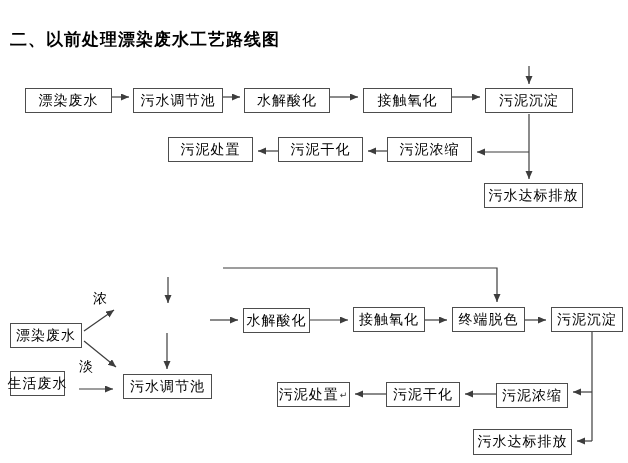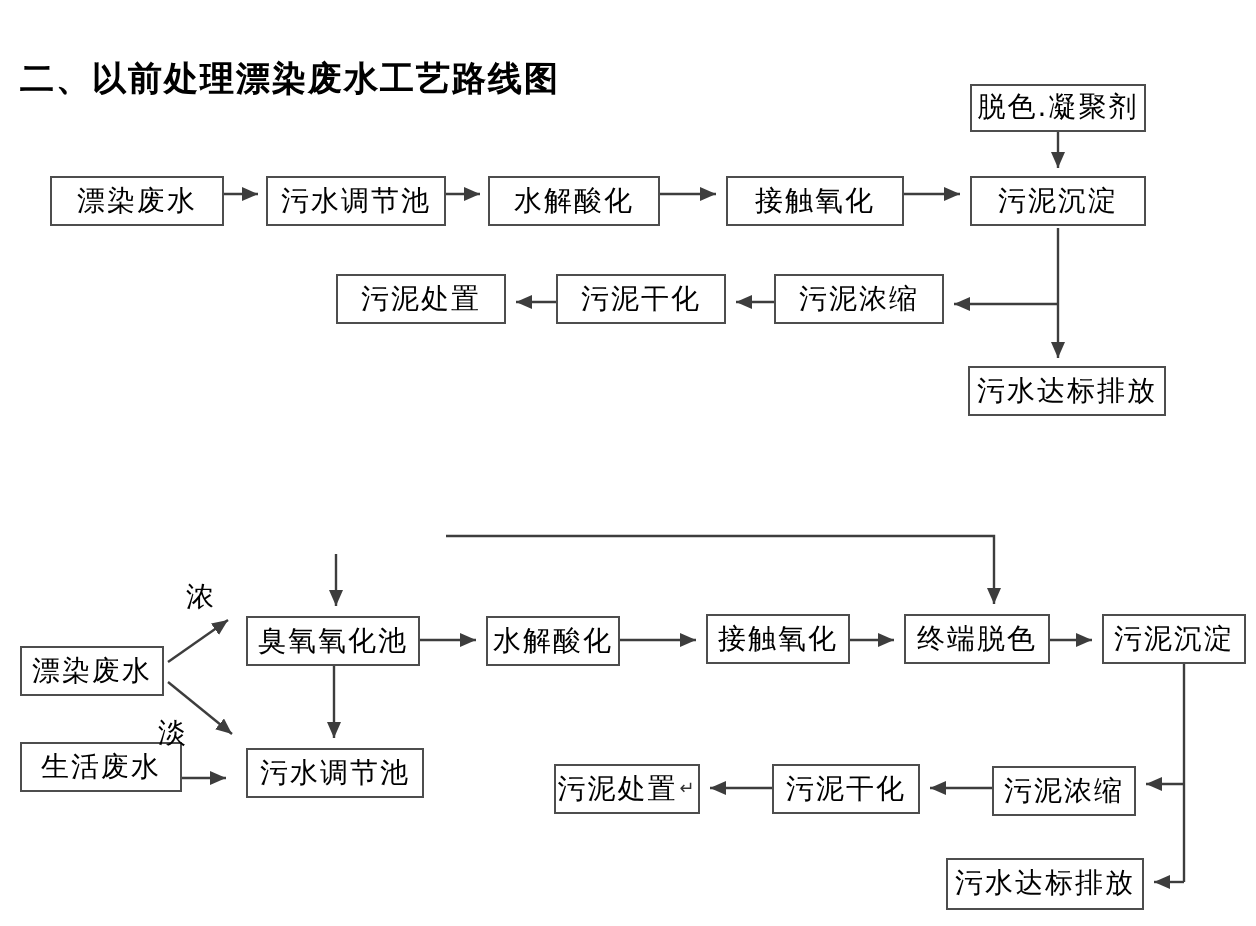--- a/index.html
+++ b/index.html
@@ -92,29 +92,27 @@
     </g>
   </svg>
 
   <div class="title" style="left:10px; top:28px;">二、以前处理漂染废水工艺路线图</div>
 
   <div class="node" style="left:25px;  top:88px;  width:87px; height:25px;">漂染废水</div>
   <div class="node" style="left:133px; top:88px;  width:90px; height:25px;">污水调节池</div>
   <div class="node" style="left:244px; top:88px;  width:86px; height:25px;">水解酸化</div>
   <div class="node" style="left:363px; top:88px;  width:89px; height:25px;">接触氧化</div>
   <div class="node" style="left:485px; top:88px;  width:88px; height:25px;">污泥沉淀</div>
-  <div class="node" style="left:485px; top:42px;  width:88px; height:24px;">脱色.凝聚剂</div>
   <div class="node" style="left:168px; top:137px; width:85px; height:25px;">污泥处置</div>
   <div class="node" style="left:278px; top:137px; width:85px; height:25px;">污泥干化</div>
   <div class="node" style="left:387px; top:137px; width:85px; height:25px;">污泥浓缩</div>
   <div class="node" style="left:484px; top:183px; width:99px; height:25px;">污水达标排放</div>
 
   <div class="node" style="left:10px;  top:323px; width:72px; height:25px;">漂染废水</div>
-  <div class="node" style="left:10px;  top:371px; width:81px; height:25px;">生活废水</div>
-  <div class="node" style="left:123px; top:308px; width:87px; height:25px;">臭氧氧化池</div>
+  <div class="node" style="left:10px;  top:371px; width:55px; height:25px;">生活废水</div>
   <div class="node" style="left:243px; top:308px; width:67px; height:25px;">水解酸化</div>
   <div class="node" style="left:353px; top:307px; width:72px; height:25px;">接触氧化</div>
   <div class="node" style="left:452px; top:307px; width:73px; height:25px;">终端脱色</div>
   <div class="node" style="left:551px; top:307px; width:72px; height:25px;">污泥沉淀</div>
   <div class="node" style="left:123px; top:374px; width:89px; height:25px;">污水调节池</div>
   <div class="node" style="left:277px; top:382px; width:73px; height:25px;">
     <span>污泥处置</span>
       <span class="retmark">↵</span>
   </div>
   <div class="node" style="left:386px; top:382px; width:74px; height:25px;">污泥干化</div>

